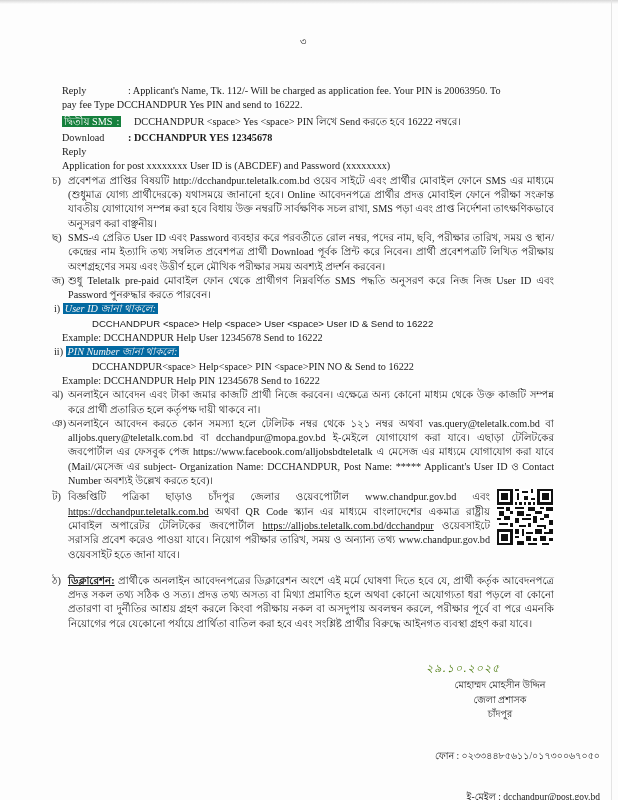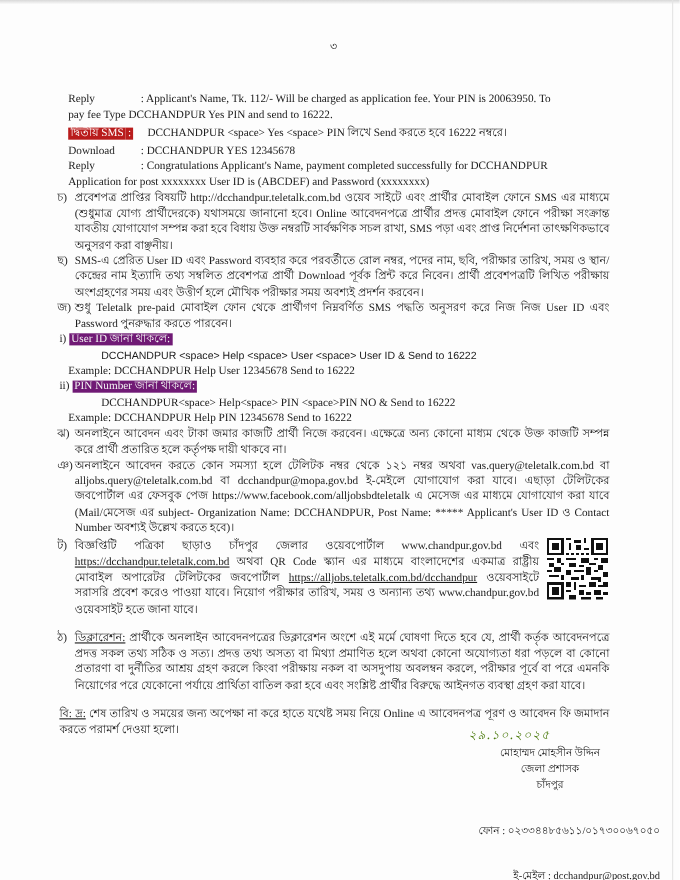--- a/index.html
+++ b/index.html
@@ -9,23 +9,23 @@
     color: #1a1a1a; position: relative;
   }
   .page { position: absolute; left: 0; top: 0; width: 618px; height: 800px; background: #fdfdfd; }
   .topshade { position: absolute; left: 0; top: 0; width: 618px; height: 4px; background: linear-gradient(#d8d8d8, #fdfdfd); }
   .rightedge { position: absolute; right: 6px; top: 0; width: 1px; height: 800px; background: #e4e4e4; }
   .pagenum { position: absolute; left: 300px; top: 34px; font-size: 10px; }
   .content { position: absolute; left: 62px; top: 84px; width: 492px; font-size: 10.2px; line-height: 14.3px; }
   .line { white-space: nowrap; }
   .row { display: flex; }
   .lbl { width: 66px; flex: none; }
-  .bold { font-weight: normal; }
-  .inv { background: #b91c1c; color: #fff; padding: 0 2px; }
-  .hl { background: #701a75; color: #f4f4f4; padding: 0 2px; }
+  .bold { font-weight: bold; }
+  .inv { background: #15803d; color: #fff; padding: 0 2px; }
+  .hl { background: #0369a1; color: #f4f4f4; padding: 0 2px; font-style: italic; }
   .item { position: relative; padding-left: 14px; text-align: justify; }
   .item .mk { position: absolute; left: -2px; top: 0; }
   .sans { font-family: "Liberation Sans", "DejaVu Sans", sans-serif; }
   .u { text-decoration: underline; }
   .qr { position: absolute; left: 497px; top: 489px; width: 56px; height: 56px; }
   .sig { position: absolute; left: 426px; top: 660px; font-size: 11px; font-style: italic; font-family: "DejaVu Serif", serif; color: #4d7c0f; letter-spacing: 1px; }
   .signoff { position: absolute; left: 400px; top: 678px; width: 200px; text-align: center; font-size: 9.5px; line-height: 14.5px; }
   .signoff .left { text-align: right; padding-left: 8px; margin-top: 27px; }
 </style>
 </head>
@@ -48,21 +48,20 @@
     <div class="row" style="margin-top:2px;">
       <span class="lbl"><span class="inv">দ্বিতীয় SMS</span><span class="inv">:</span></span>
       <span class="line" style="margin-left:6px;">DCCHANDPUR &lt;space&gt; Yes &lt;space&gt; PIN লিখে Send করতে হবে 16222 নম্বরে।</span>
     </div>
     <div class="row" style="margin-top:2px;">
       <span class="lbl">Download</span>
       <span class="bold">: DCCHANDPUR YES 12345678</span>
     </div>
     <div class="row">
       <span class="lbl">Reply</span>
-      <span class="line">: Congratulations Applicant's Name, payment completed successfully for DCCHANDPUR</span>
     </div>
     <div class="line">Application for post xxxxxxxx User ID is (ABCDEF) and Password (xxxxxxxx)</div>
 
     <div class="item" style="margin-left:-8px;">
       <span class="mk">চ)</span>
       <span>প্রবেশপত্র প্রাপ্তির বিষয়টি http://dcchandpur.teletalk.com.bd ওয়েব সাইটে এবং প্রার্থীর মোবাইল ফোনে SMS এর মাধ্যমে (শুধুমাত্র যোগ্য প্রার্থীদেরকে) যথাসময়ে জানানো হবে। Online আবেদনপত্রে প্রার্থীর প্রদত্ত মোবাইল ফোনে পরীক্ষা সংক্রান্ত যাবতীয় যোগাযোগ সম্পন্ন করা হবে বিধায় উক্ত নম্বরটি সার্বক্ষণিক সচল রাখা, SMS পড়া এবং প্রাপ্ত নির্দেশনা তাৎক্ষণিকভাবে অনুসরণ করা বাঞ্ছনীয়।</span>
     </div>
 
     <div class="item" style="margin-left:-8px;">
       <span class="mk">ছ)</span>
@@ -99,23 +98,20 @@
     <div class="item" style="margin-left:-8px;margin-top:2px;width:422px;">
       <span class="mk">ট)</span>
       <span>বিজ্ঞপ্তিটি পত্রিকা ছাড়াও চাঁদপুর জেলার ওয়েবপোর্টাল www.chandpur.gov.bd এবং </span><span class="u">https://dcchandpur.teletalk.com.bd</span><span> অথবা QR Code স্ক্যান এর মাধ্যমে বাংলাদেশের একমাত্র রাষ্ট্রীয় মোবাইল অপারেটর টেলিটকের জবপোর্টাল </span><span class="u">https://alljobs.teletalk.com.bd/dcchandpur</span><span> ওয়েবসাইটে সরাসরি প্রবেশ করেও পাওয়া যাবে। নিয়োগ পরীক্ষার তারিখ, সময় ও অন্যান্য তথ্য www.chandpur.gov.bd ওয়েবসাইট হতে জানা যাবে।</span>
     </div>
 
     <div class="item" style="margin-left:-8px;margin-top:12px;">
       <span class="mk">ঠ)</span>
       <span class="bold u">ডিক্লারেশন:</span><span> প্রার্থীকে অনলাইন আবেদনপত্রের ডিক্লারেশন অংশে এই মর্মে ঘোষণা দিতে হবে যে, প্রার্থী কর্তৃক আবেদনপত্রে প্রদত্ত সকল তথ্য সঠিক ও সত্য। প্রদত্ত তথ্য অসত্য বা মিথ্যা প্রমাণিত হলে অথবা কোনো অযোগ্যতা ধরা পড়লে বা কোনো প্রতারণা বা দুর্নীতির আশ্রয় গ্রহণ করলে কিংবা পরীক্ষায় নকল বা অসদুপায় অবলম্বন করলে, পরীক্ষার পূর্বে বা পরে এমনকি নিয়োগের পরে যেকোনো পর্যায়ে প্রার্থিতা বাতিল করা হবে এবং সংশ্লিষ্ট প্রার্থীর বিরুদ্ধে আইনগত ব্যবস্থা গ্রহণ করা যাবে।</span>
     </div>
 
-    <div style="margin-left:-8px;margin-top:12px;text-align:justify;">
-      <span class="bold u">বি: দ্র:</span><span> শেষ তারিখ ও সময়ের জন্য অপেক্ষা না করে হাতে যথেষ্ট সময় নিয়ে Online এ আবেদনপত্র পূরণ ও আবেদন ফি জমাদান করতে পরামর্শ দেওয়া হলো।</span>
-    </div>
   </div>
 
   <svg class="qr" viewBox="0 0 25 25" shape-rendering="crispEdges">
     <rect width="25" height="25" fill="#fff"></rect>
     <g fill="#111">
       <rect x="0" y="0" width="7" height="7"></rect>
         <rect x="1" y="1" width="5" height="5" fill="#fff"></rect>
         <rect x="2" y="2" width="3" height="3"></rect>
       <rect x="18" y="0" width="7" height="7"></rect>
         <rect x="19" y="1" width="5" height="5" fill="#fff"></rect>

